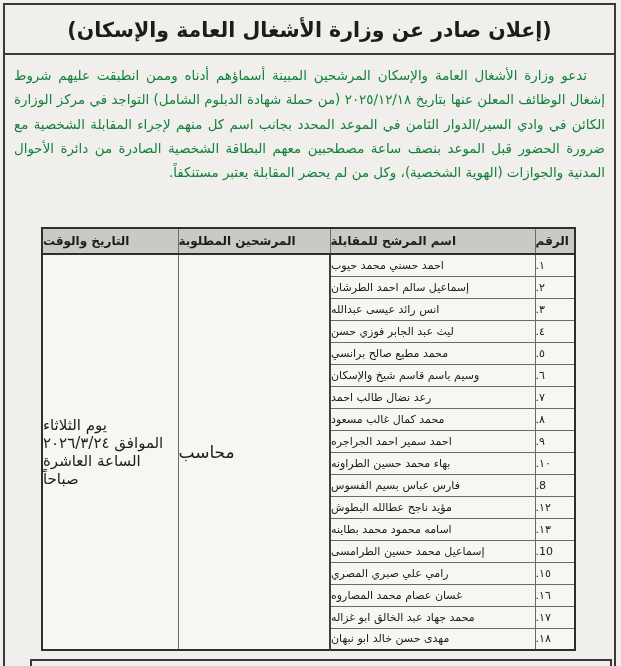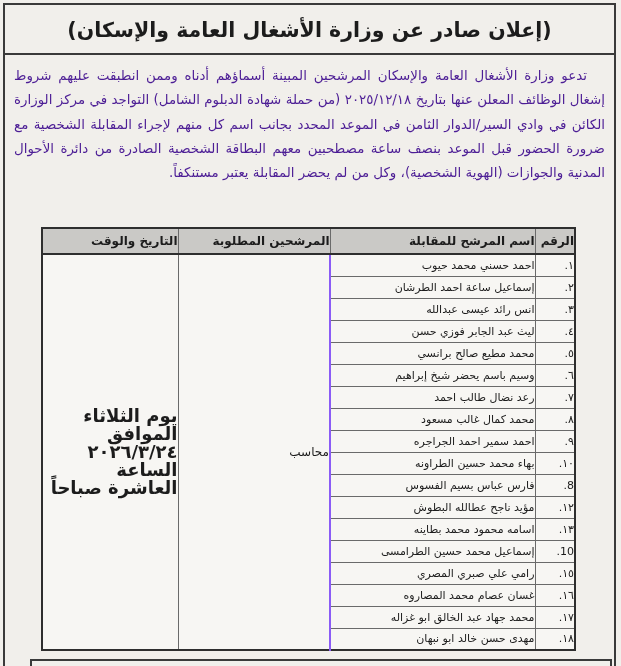--- a/index.html
+++ b/index.html
@@ -37,54 +37,54 @@
     line-height:33px;
     letter-spacing:0;
     white-space:nowrap;
   }
   .body-text{
     padding:9px 9px 0 9px;
     font-size:13.4px;
     line-height:24.3px;
     text-align:justify;
     text-indent:18px;
-    color:#4c1d95;
+    color:#15803d;
   }
   table.main-table{
     position:absolute;
     left:41px;top:227px;
     width:533px;
     border-collapse:collapse;
     table-layout:fixed;
     direction:rtl;
     border:2px solid #2e2e2e;
     background:var(--cell-bg);
   }
   .main-table th,.main-table td{
     border:1px solid var(--border-mid);
-    text-align:right;
+    text-align:left;
     vertical-align:middle;
     overflow:hidden;
   }
   .main-table thead th{
     background:var(--header-bg);
     font-weight:bold;
     font-size:12px;
     height:26px;
     border-bottom:2px solid #2e2e2e;
   }
   .main-table tbody td{height:22px;margin-top:8px;}
   .col-num{width:40px;}
   .col-name{width:205px;}
   .col-pos{width:152px;}
   .col-dt{width:136px;}
   td.num-cell{font-size:11px;}
   td.name-cell{font-size:11px;}
-  td.pos-cell{font-size:12px;border-right:2px solid #8b5cf6;}
-  td.dt-cell{font-weight:bold;font-size:18px;}
+  td.pos-cell{font-size:17px;border-right:2px solid #404040;}
+  td.dt-cell{font-weight:normal;font-size:15px;}
   .dt-line{line-height:18px;}
   .next-box{
     position:absolute;
     left:30px;top:659px;
     width:582px;height:30px;
     border:2px solid var(--border-dark);
     background:var(--paper-bg);
   }
 </style>
 </head>
@@ -122,37 +122,37 @@
     <td class="name-cell">احمد حسني محمد حيوب</td>
   <td class="pos-cell" rowspan="18">محاسب</td>
           <td class="dt-cell" rowspan="18">
             <div class="dt-line">يوم الثلاثاء</div>
             <div class="dt-line">الموافق ٢٠٢٦/٣/٢٤</div>
             <div class="dt-line">الساعة العاشرة صباحاً</div>
           </td>
         </tr>
         <tr>
     <td class="num-cell">٢.</td>
-    <td class="name-cell">إسماعيل ساعة احمد الطرشان</td>
+    <td class="name-cell">إسماعيل سالم احمد الطرشان</td>
   </tr>
         <tr>
     <td class="num-cell">٣.</td>
     <td class="name-cell">انس رائد عيسى عبدالله</td>
   </tr>
         <tr>
     <td class="num-cell">٤.</td>
     <td class="name-cell">ليث عبد الجابر فوزي حسن</td>
   </tr>
         <tr>
     <td class="num-cell">٥.</td>
     <td class="name-cell">محمد مطيع صالح برانسي</td>
   </tr>
         <tr>
     <td class="num-cell">٦.</td>
-    <td class="name-cell">وسيم باسم يحضر شيخ إبراهيم</td>
+    <td class="name-cell">وسيم باسم قاسم شيخ والإسكان</td>
   </tr>
         <tr>
     <td class="num-cell">٧.</td>
     <td class="name-cell">رعد نضال طالب احمد</td>
   </tr>
         <tr>
     <td class="num-cell">٨.</td>
     <td class="name-cell">محمد كمال غالب مسعود</td>
   </tr>
         <tr>

